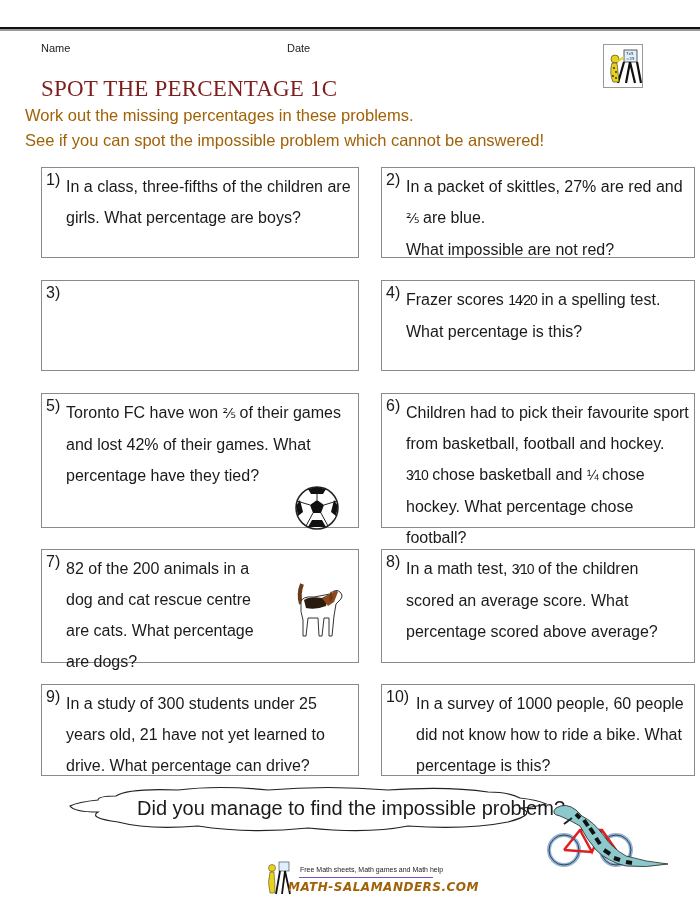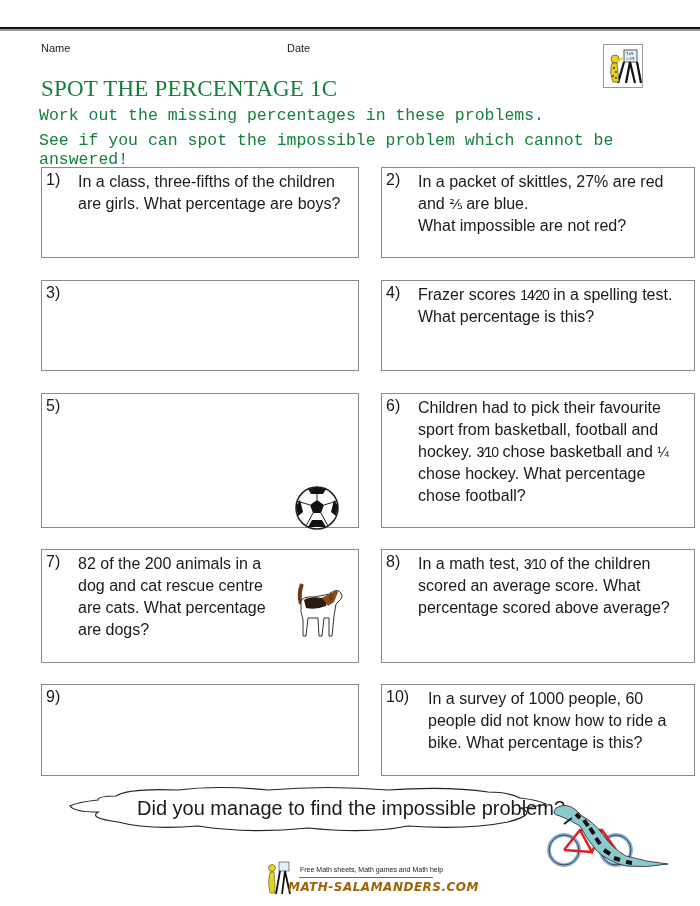--- a/index.html
+++ b/index.html
@@ -1,25 +1,25 @@
 <!DOCTYPE html>
 <html><head>
 <meta charset="utf-8">
 <style>
   * { box-sizing: border-box; margin: 0; padding: 0; }
   html, body { width: 700px; height: 906px; background: #ffffff; overflow: hidden; }
   body { position: relative; font-family: "Liberation Sans", "DejaVu Sans", sans-serif; color: #1a1a1a; }
   .top-rule { position: absolute; left: 0; top: 27px; width: 700px; height: 4px; background: #111; border-bottom: 2px solid #999; }
   .label-small { position: absolute; top: 42px; font-size: 11px; color: #222; }
   .logo-box { position: absolute; left: 603px; top: 44px; width: 40px; height: 44px; border: 1px solid #999; background: #fff; }
-  .title { position: absolute; left: 41px; top: 76px; font-family: "Liberation Serif", "DejaVu Serif", serif; font-size: 23px; color: #15803d; letter-spacing: 0.2px; }
-  .instr { position: absolute; left: 39px; font-size: 16.5px; color: #15803d; font-family: Liberation Mono, monospace; }
+  .title { position: absolute; left: 41px; top: 76px; font-family: "Liberation Serif", "DejaVu Serif", serif; font-size: 23px; color: #7f1d1d; letter-spacing: 0.2px; }
+  .instr { position: absolute; left: 25px; font-size: 16.5px; color: #a16207; }
   .box { position: absolute; border: 1px solid #8a8a8a; background: #fff; padding: 4px 6px 0 4px; }
   .box .num { position: absolute; left: 4px; top: 3px; font-size: 16px; }
-  .box .txt { position: absolute; left: 24px; right: 4px; top: 3px; font-size: 16px; line-height: 22px; margin-left: 12px; }
+  .box .txt { position: absolute; left: 24px; right: 4px; top: 3px; font-size: 16px; line-height: 31px; }
   .ten .txt { left: 26px; text-indent: 0; }
   .cloud { position: absolute; left: 68px; top: 786px; width: 484px; height: 48px; }
   .cloud-text { position: absolute; left: 137px; top: 797px; font-size: 20px; color: #1a1a1a; }
   .footer-tag { position: absolute; left: 300px; top: 866px; font-size: 7px; color: #222; }
   .footer-line { position: absolute; left: 299px; top: 877px; width: 134px; height: 1px; background: #7a4fbf; }
   .footer-brand { position: absolute; left: 288px; top: 880px; font-size: 12px; font-weight: bold; letter-spacing: 0.5px; color: #a16207; font-family: "DejaVu Sans", sans-serif; font-style: italic; }
   .frac { font-size: 14px; letter-spacing: -1px; }
 </style>
 </head>
 <body>
@@ -61,20 +61,21 @@
 <div class="box" style="left:41px; top:280px; width:318px; height:91px;">
   <span class="num">3)</span>
 </div>
 <div class="box" style="left:381px; top:280px; width:314px; height:91px;">
   <span class="num">4)</span>
   <div class="txt"><span>Frazer scores </span><span class="frac">14⁄20</span><span> in a spelling test. What percentage is this?</span></div>
 </div>
 
 <div class="box" style="left:41px; top:393px; width:318px; height:135px;">
   <span class="num">5)</span>
+  <div class="txt"><span>Toronto FC have won </span><span class="frac">⅖</span><span> of their games and lost 42% of their games. What percentage have they tied?</span></div>
   <svg style="position:absolute; left:252px; top:92px;" width="46" height="44" viewBox="0 0 46 44">
     <ellipse cx="23" cy="22" rx="21" ry="21" fill="#fff" stroke="#222" stroke-width="1.5"></ellipse>
     <polygon points="23,14 30,19 27,27 19,27 16,19" fill="#111"></polygon>
     <path d="M23 1 L23 14 M30 19 L43 15 M27 27 L34 40 M19 27 L12 40 M16 19 L3 15" stroke="#222" stroke-width="1"></path>
     <path d="M14 3 L23 1 L32 3 L29 8 L17 8 Z" fill="#111"></path>
     <path d="M2 20 L6 14 L9 26 L4 30 Z" fill="#111"></path>
     <path d="M44 20 L40 14 L37 26 L42 30 Z" fill="#111"></path>
     <path d="M14 41 L18 34 L28 34 L32 41 Z" fill="#111"></path>
   </svg>
 </div>
@@ -94,20 +95,21 @@
     <path d="M39 11 Q36 16 38 22 L41 18 Z" fill="#6b3a16"></path>
   </svg>
 </div>
 <div class="box" style="left:381px; top:549px; width:314px; height:114px;">
   <span class="num">8)</span>
   <div class="txt"><span>In a math test, </span><span class="frac">3⁄10</span><span> of the children scored an average score. What percentage scored above average?</span></div>
 </div>
 
 <div class="box" style="left:41px; top:684px; width:318px; height:92px;">
   <span class="num">9)</span>
+  <div class="txt">In a study of 300 students under 25 years old, 21 have not yet learned to drive. What percentage can drive?</div>
 </div>
 <div class="box ten" style="left:381px; top:684px; width:314px; height:92px;">
   <span class="num">10)</span>
   <div class="txt" style="left:34px;">In a survey of 1000 people, 60 people did not know how to ride a bike. What percentage is this?</div>
 </div>
 
 <svg class="cloud" viewBox="0 0 484 48">
   <path d="M48 10 Q60 2 110 4 Q150 -1 200 4 Q260 -1 320 4 Q380 0 420 6 Q440 6 452 12 Q470 14 478 18 Q462 22 452 22 Q470 28 440 36 Q400 44 340 40 Q300 48 240 42 Q180 48 130 40 Q80 44 50 36 Q20 32 30 26 Q6 26 2 20 Q10 16 30 14 Q30 10 48 10 Z" fill="#fff" stroke="#222" stroke-width="1.2"></path>
 </svg>
 <div class="cloud-text">Did you manage to find the impossible problem?</div>

